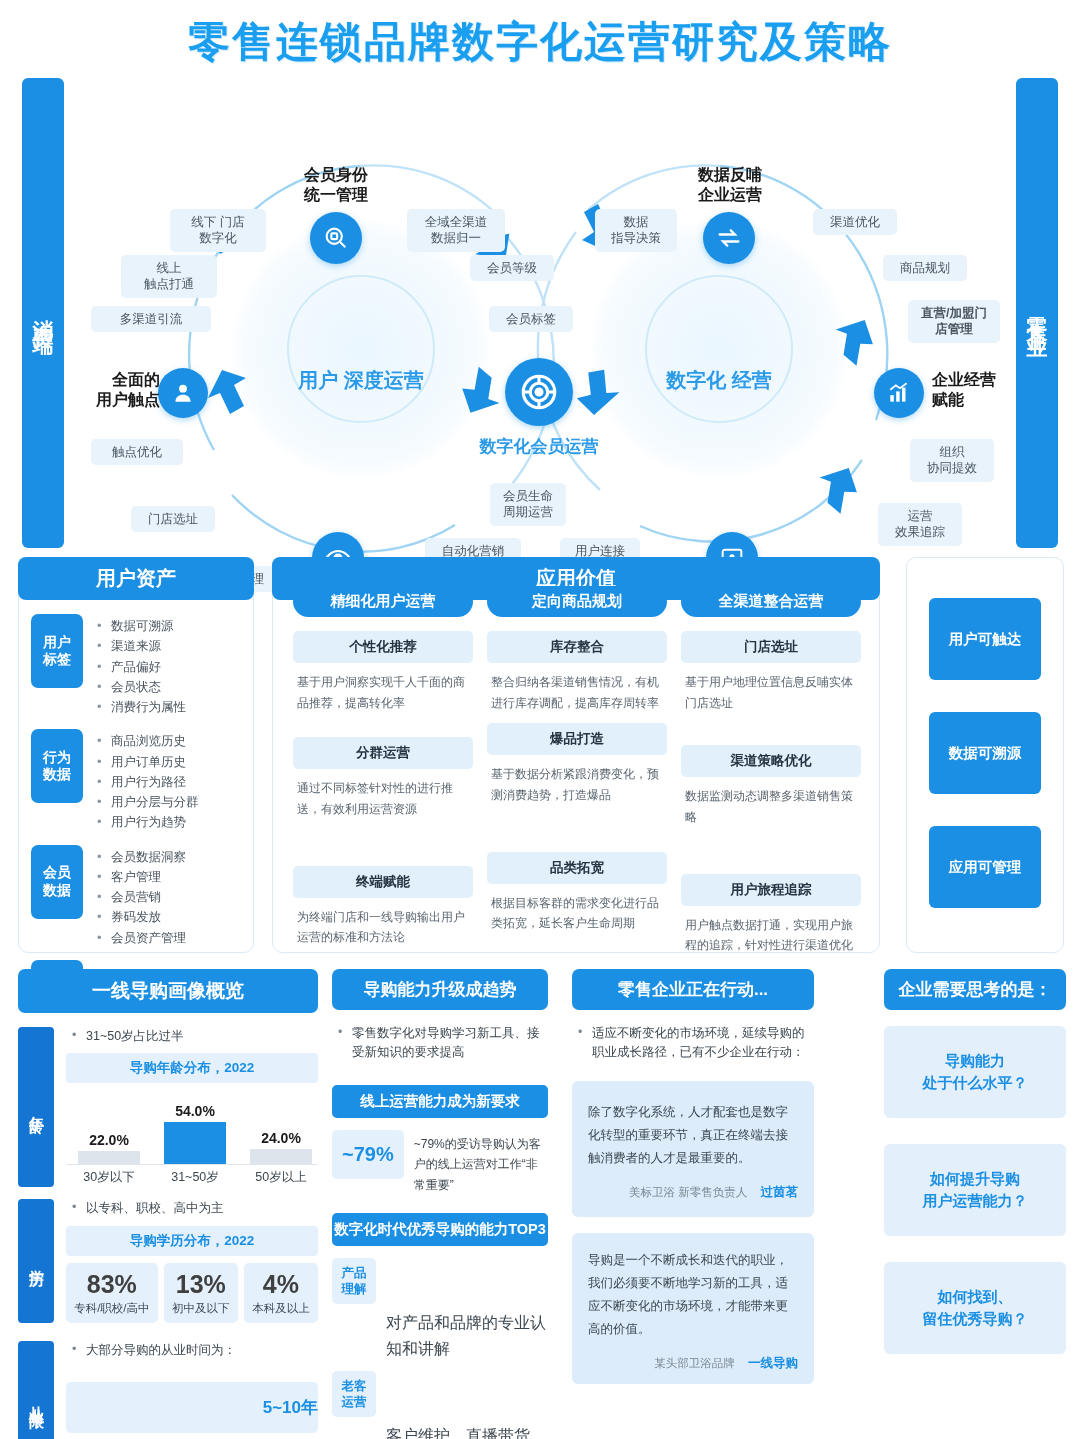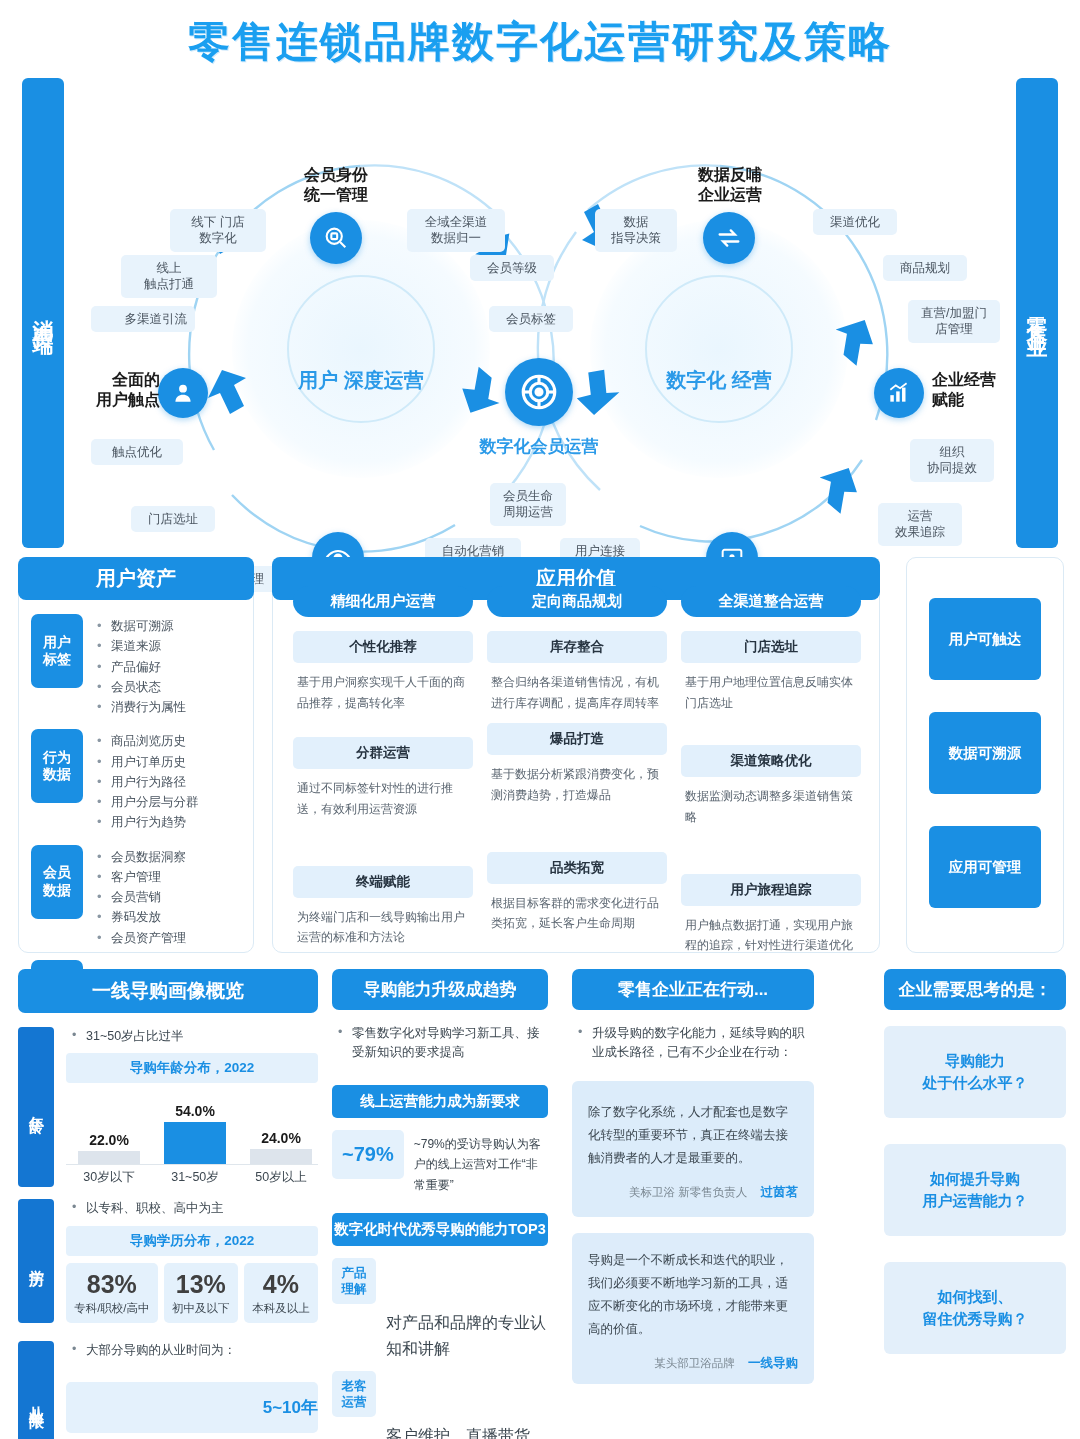--- a/index.html
+++ b/index.html
@@ -280,42 +280,42 @@
       <path d="M8.4 16.4c.6-1.8 2-2.6 3.6-2.6s3 .8 3.6 2.6z" fill="#fff" stroke="none"></path>
     </svg>
   </div>
   <div class="node-lbl" style="left:672px;top:518px;width:120px;">导购
 数字化升级</div>
 
   <div class="tag" style="left:170px;top:139px;width:96px;">线下 门店
 数字化</div>
   <div class="tag" style="left:121px;top:185px;width:96px;">线上
 触点打通</div>
-  <div class="tag" style="left:91px;top:236px;width:104px;text-align:right;">多渠道引流</div>
+  <div class="tag" style="left:91px;top:236px;width:120px;">多渠道引流</div>
   <div class="tag" style="left:91px;top:369px;width:92px;">触点优化</div>
   <div class="tag" style="left:131px;top:436px;width:84px;">门店选址</div>
   <div class="tag" style="left:197px;top:496px;width:84px;">库存管理</div>
 
   <div class="tag" style="left:407px;top:139px;width:98px;">全域全渠道
 数据归一</div>
   <div class="tag" style="left:470px;top:185px;width:84px;">会员等级</div>
   <div class="tag" style="left:489px;top:236px;width:84px;">会员标签</div>
   <div class="tag" style="left:490px;top:413px;width:76px;">会员生命
 周期运营</div>
   <div class="tag" style="left:425px;top:468px;width:96px;">自动化营销</div>
   <div class="tag" style="left:383px;top:504px;width:88px;">精准营销</div>
   <div class="tag" style="left:560px;top:468px;width:80px;">用户连接</div>
   <div class="tag" style="left:619px;top:497px;width:82px;">导购工作
 提效</div>
 
   <div class="tag" style="left:595px;top:139px;width:82px;">数据
 指导决策</div>
   <div class="tag" style="left:813px;top:139px;width:84px;">渠道优化</div>
   <div class="tag" style="left:883px;top:185px;width:84px;">商品规划</div>
-  <div class="tag" style="left:908px;top:230px;width:92px;">直营/加盟门
+  <div class="tag" style="left:908px;top:230px;width:92px;font-weight:bold;">直营/加盟门
 店管理</div>
   <div class="tag" style="left:910px;top:369px;width:84px;">组织
 协同提效</div>
   <div class="tag" style="left:878px;top:433px;width:84px;">运营
 效果追踪</div>
   <div class="tag" style="left:782px;top:498px;width:82px;">自驱
 学习/工作</div>
 </div>
 
 <div class="mid">
@@ -511,21 +511,21 @@
       <div class="top3-row">
         <div class="top3-key">客户
 洞察</div>
         <div class="top3-txt">了解客户核心需求和痛点</div>
       </div>
     </div>
   </div>
 
   <div style="position:absolute;left:572px;top:-20px;width:242px;">
     <div class="bhead" style="font-size:17px;">零售企业正在行动...</div>
-    <div class="bullet" style="margin-top:14px;">升级导购的数字化能力，延续导购的职业成长路径，已有不少企业在行动：</div>
+    <div class="bullet" style="margin-top:14px;">适应不断变化的市场环境，延续导购的职业成长路径，已有不少企业在行动：</div>
     <div class="quote" style="margin-top:18px;height:136px;display:flex;flex-direction:column;justify-content:center;">
       <div class="quote-txt">除了数字化系统，人才配套也是数字化转型的重要环节，真正在终端去接触消费者的人才是最重要的。</div>
       <div class="quote-src">
         <span>美标卫浴 新零售负责人</span>
         <b>过茵茗</b>
       </div>
     </div>
     <div class="quote" style="margin-top:16px;background:#ddecfa;">
       <div class="quote-txt">导购是一个不断成长和迭代的职业，我们必须要不断地学习新的工具，适应不断变化的市场环境，才能带来更高的价值。</div>
       <div class="quote-src">

